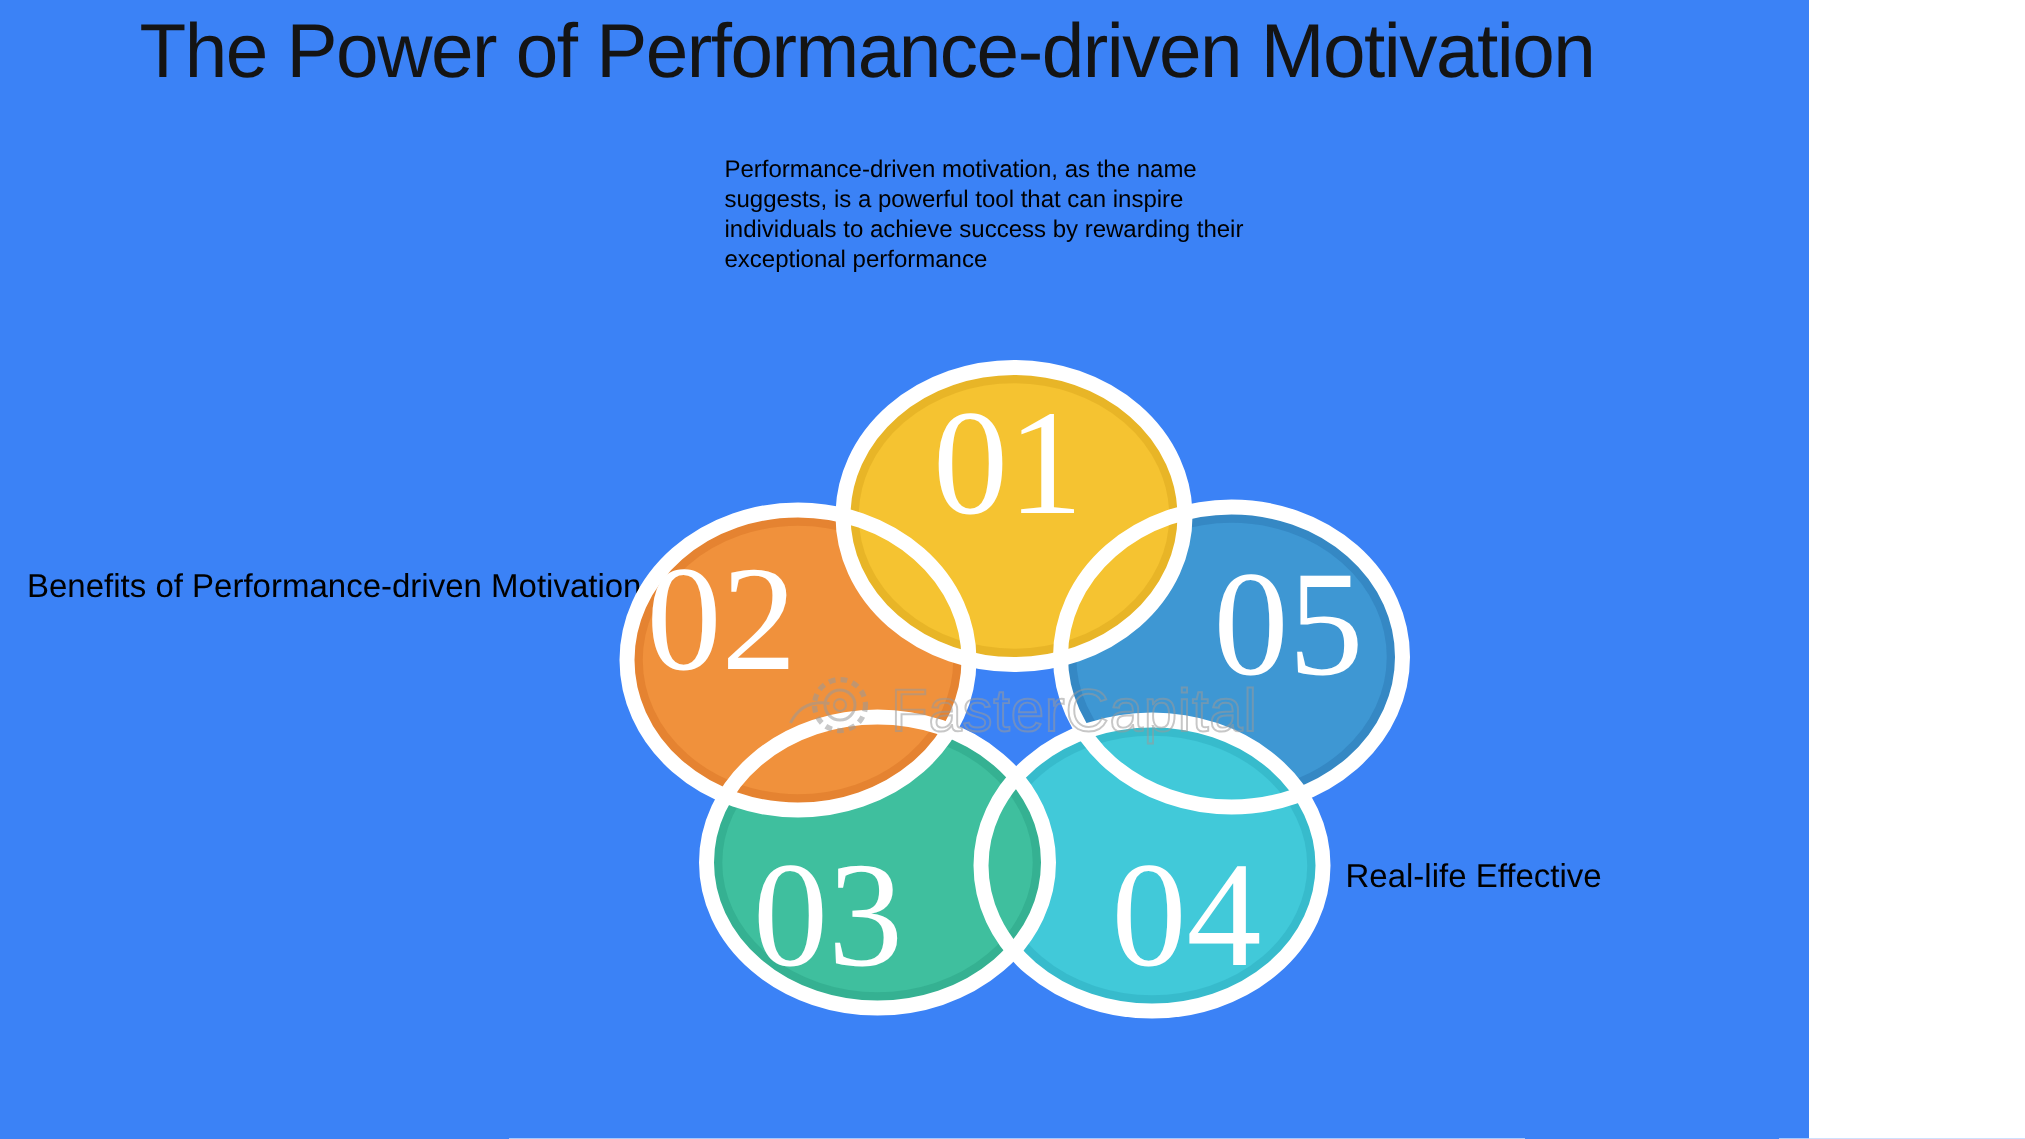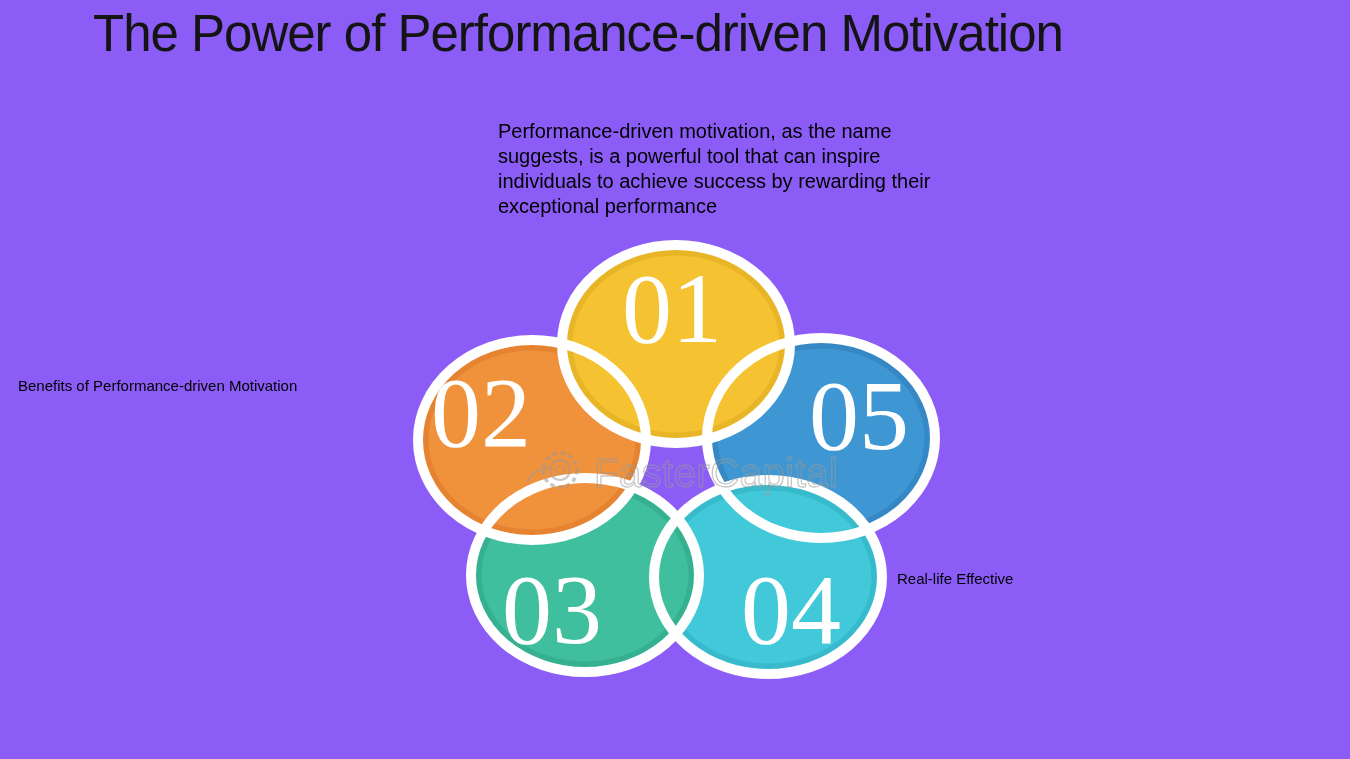--- a/index.html
+++ b/index.html
@@ -1,49 +1,49 @@
 <!DOCTYPE html>
 <html><head>
 <meta charset="utf-8">
 <style>
   html, body { margin: 0; padding: 0; background: #ffffff; }
   .canvas {
     position: relative;
-    width: 1350px;
+    width: 1206px;
     height: 759px;
-    background: #8b5cf6;
+    background: #3b82f6;
     overflow: hidden;
     font-family: "Liberation Sans", sans-serif;
     color: #000;
   }
   .page-title {
     position: absolute;
     left: 93px;
     top: 4px;
     margin: 0;
     font-size: 51px;
     font-weight: 400;
     letter-spacing: -1px;
     color: #141414;
     white-space: nowrap;
     line-height: 1.18;
   }
   .intro-text {
     position: absolute;
     left: 483px;
     top: 104px;
-    margin: 15px;
-    font-size: 20px;
+    margin: 0;
+    font-size: 16px;
     line-height: 1.25;
     white-space: pre-line;
     color: #000;
   }
   .side-label {
     position: absolute;
-    font-size: 15px;
+    font-size: 22px;
     line-height: 1.25;
     white-space: pre-line;
     color: #000;
   }
   .lbl-benefits   { left: 18px;  top: 377px; }
   .lbl-tips       { left: 947px; top: 377px; }
   .lbl-strategies { left: 75px;  top: 569px; }
   .lbl-real       { left: 897px; top: 570px; }
   .flower-svg { position: absolute; left: 0; top: 0; }
   .num {

